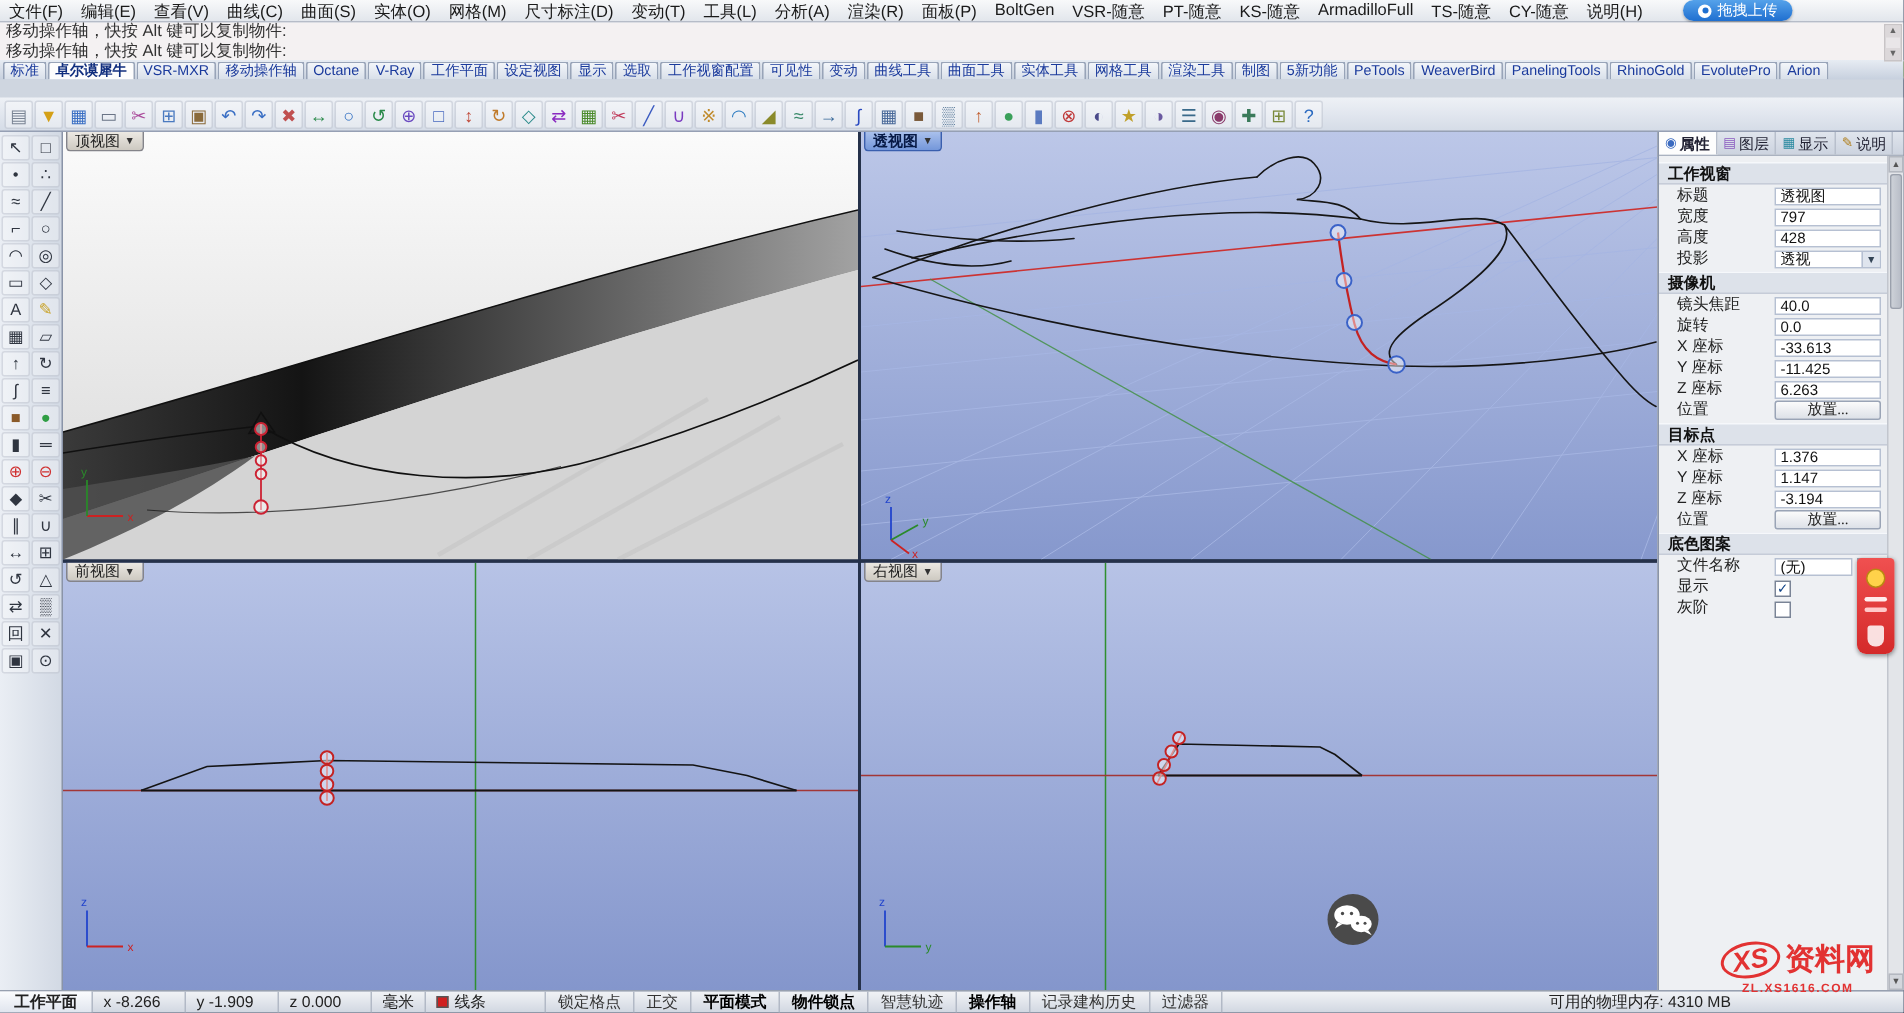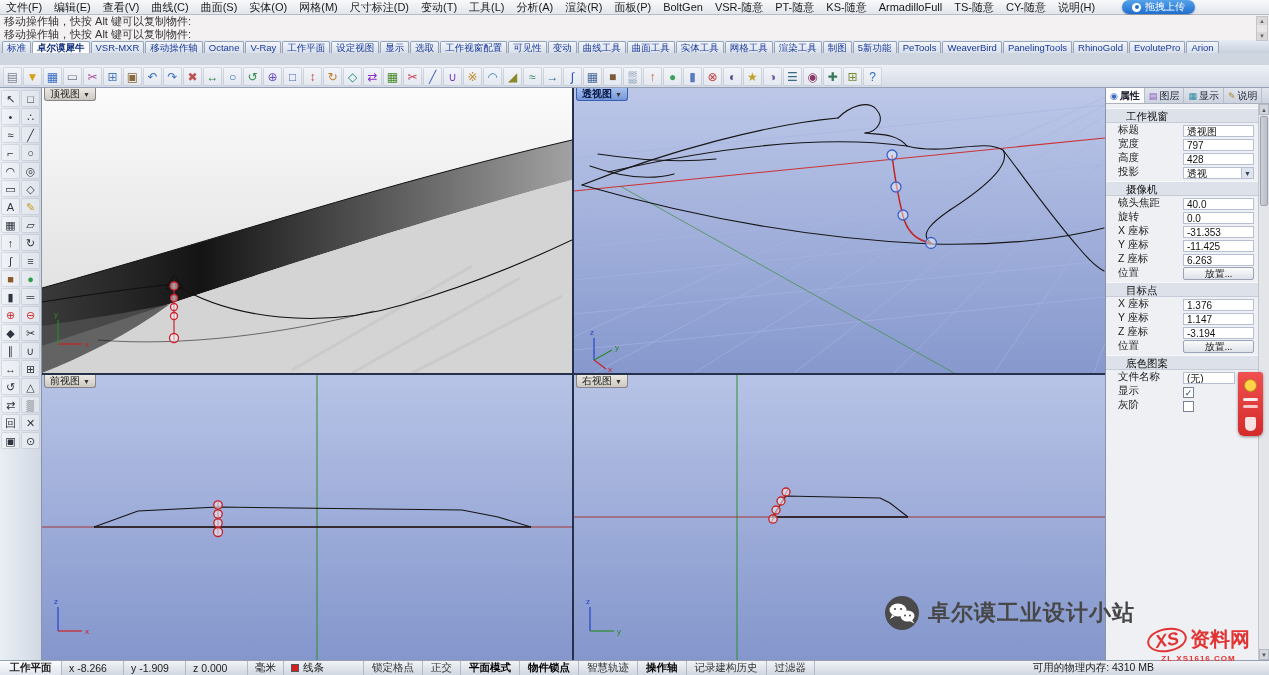--- a/index.html
+++ b/index.html
@@ -65,21 +65,21 @@
   #vp-br{left:532px;top:287px;width:531px;height:285px;}
   
   .panel{position:absolute;left:1105px;top:88px;width:164px;height:572px;background:#eef0f3;
     border-left:1px solid #8a94a8;z-index:15;font-size:10.5px;}
   .panel-tabs{display:flex;height:16px;background:linear-gradient(#e0e5ed,#ccd3df);border-bottom:1px solid #aab2c0;}
   .panel-tab{display:flex;align-items:center;gap:2px;padding:0 4px;border-right:1px solid #b8bfcc;
     color:#223;cursor:pointer;font-size:10px;}
   .panel-tab.active{background:#fdfdfd;font-weight:bold;}
   .pt-icon{font-size:9px;}
   .panel-body{position:absolute;left:0;top:16px;right:11px;bottom:0;overflow:hidden;padding-top:2px;}
-  .sec-title{height:15px;line-height:15px;padding-left:20px;font-weight:normal;color:#111;
+  .sec-title{height:15px;line-height:15px;padding-left:6px;font-weight:bold;color:#111;
     background:#dde2ea;border-top:1px solid #f6f8fb;border-bottom:1px solid #c6ccd8;margin-top:2px;}
   .prow{display:flex;align-items:flex-end;height:14px;padding:0 4px 0 12px;gap:3px;}
   .plabel{width:62px;flex:0 0 62px;color:#222;white-space:nowrap;overflow:hidden;}
   .pval{flex:1;height:12px;line-height:11px;background:#fff;border:1px solid #b6c0d2;
     padding:0 3px;font-size:10px;color:#111;white-space:nowrap;overflow:hidden;cursor:text;}
   .pval.select{display:flex;justify-content:space-between;align-items:center;cursor:pointer;}
   .pval.select .dd{font-size:7px;color:#345;background:#dfe5ee;margin:-1px -3px;padding:1px 2px;border-left:1px solid #b6c0d2;}
   .pbtn{flex:1;height:13px;font-size:10px;line-height:11px;background:linear-gradient(#fbfbfb,#dde1e8);
     border:1px solid #9aa4b6;border-radius:2px;color:#222;cursor:pointer;font-family:Liberation Serif, serif;}
   .pbrowse{flex:0 0 16px;height:12px;line-height:10px;text-align:center;background:linear-gradient(#fbfbfb,#dde1e8);
@@ -525,21 +525,21 @@
     <div class="prow">
       <span class="plabel">镜头焦距</span>
       <span class="pval">40.0</span>
     </div>
     <div class="prow">
       <span class="plabel">旋转</span>
       <span class="pval">0.0</span>
     </div>
     <div class="prow">
       <span class="plabel">X 座标</span>
-      <span class="pval">-31.353</span>
+      <span class="pval">-33.613</span>
     </div>
     <div class="prow">
       <span class="plabel">Y 座标</span>
       <span class="pval">-11.425</span>
     </div>
     <div class="prow">
       <span class="plabel">Z 座标</span>
       <span class="pval">6.263</span>
     </div>
     <div class="prow">
@@ -619,21 +619,20 @@
     <circle cx="18" cy="18" r="17" fill="#4a4a4a"></circle>
     <ellipse cx="14" cy="15" rx="8.5" ry="6.5" fill="#ffffff"></ellipse>
     <path d="M8,20 L6,24 L11,21 Z" fill="#ffffff"></path>
     <ellipse cx="23.5" cy="21" rx="7" ry="5.5" fill="#ffffff"></ellipse>
     <path d="M28,25 L30.5,28.5 L25.5,26 Z" fill="#ffffff"></path>
     <circle cx="11" cy="14" r="1.1" fill="#4a4a4a"></circle>
     <circle cx="17" cy="14" r="1.1" fill="#4a4a4a"></circle>
     <circle cx="21" cy="20.5" r="1" fill="#4a4a4a"></circle>
     <circle cx="26" cy="20.5" r="1" fill="#4a4a4a"></circle>
   </svg>
-  <span>卓尔谟工业设计小站</span>
 </div>
 
 <div class="sitelogo">
   <div class="logo-row">
     <span class="logo-xs">XS</span>
     <span class="logo-cn">资料网</span>
   </div>
   <div class="logo-url">ZL.XS1616.COM</div>
 </div>
 

